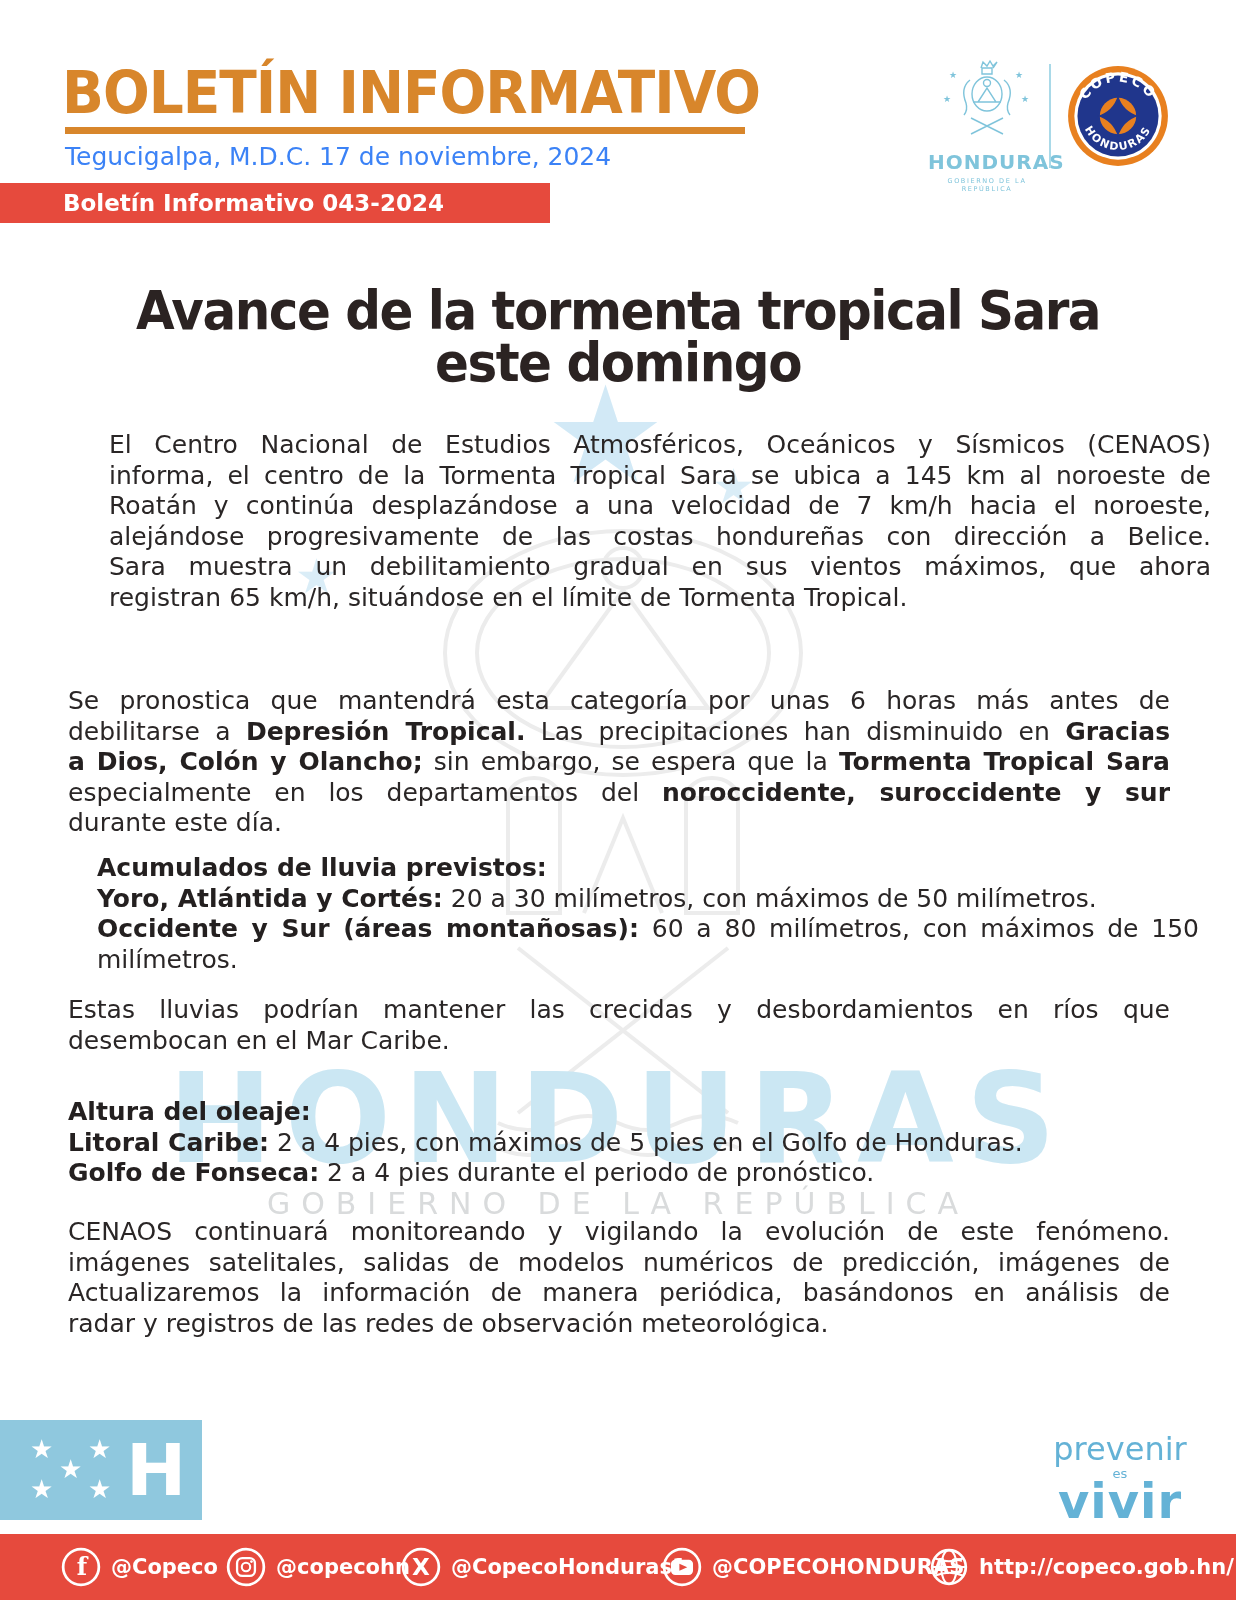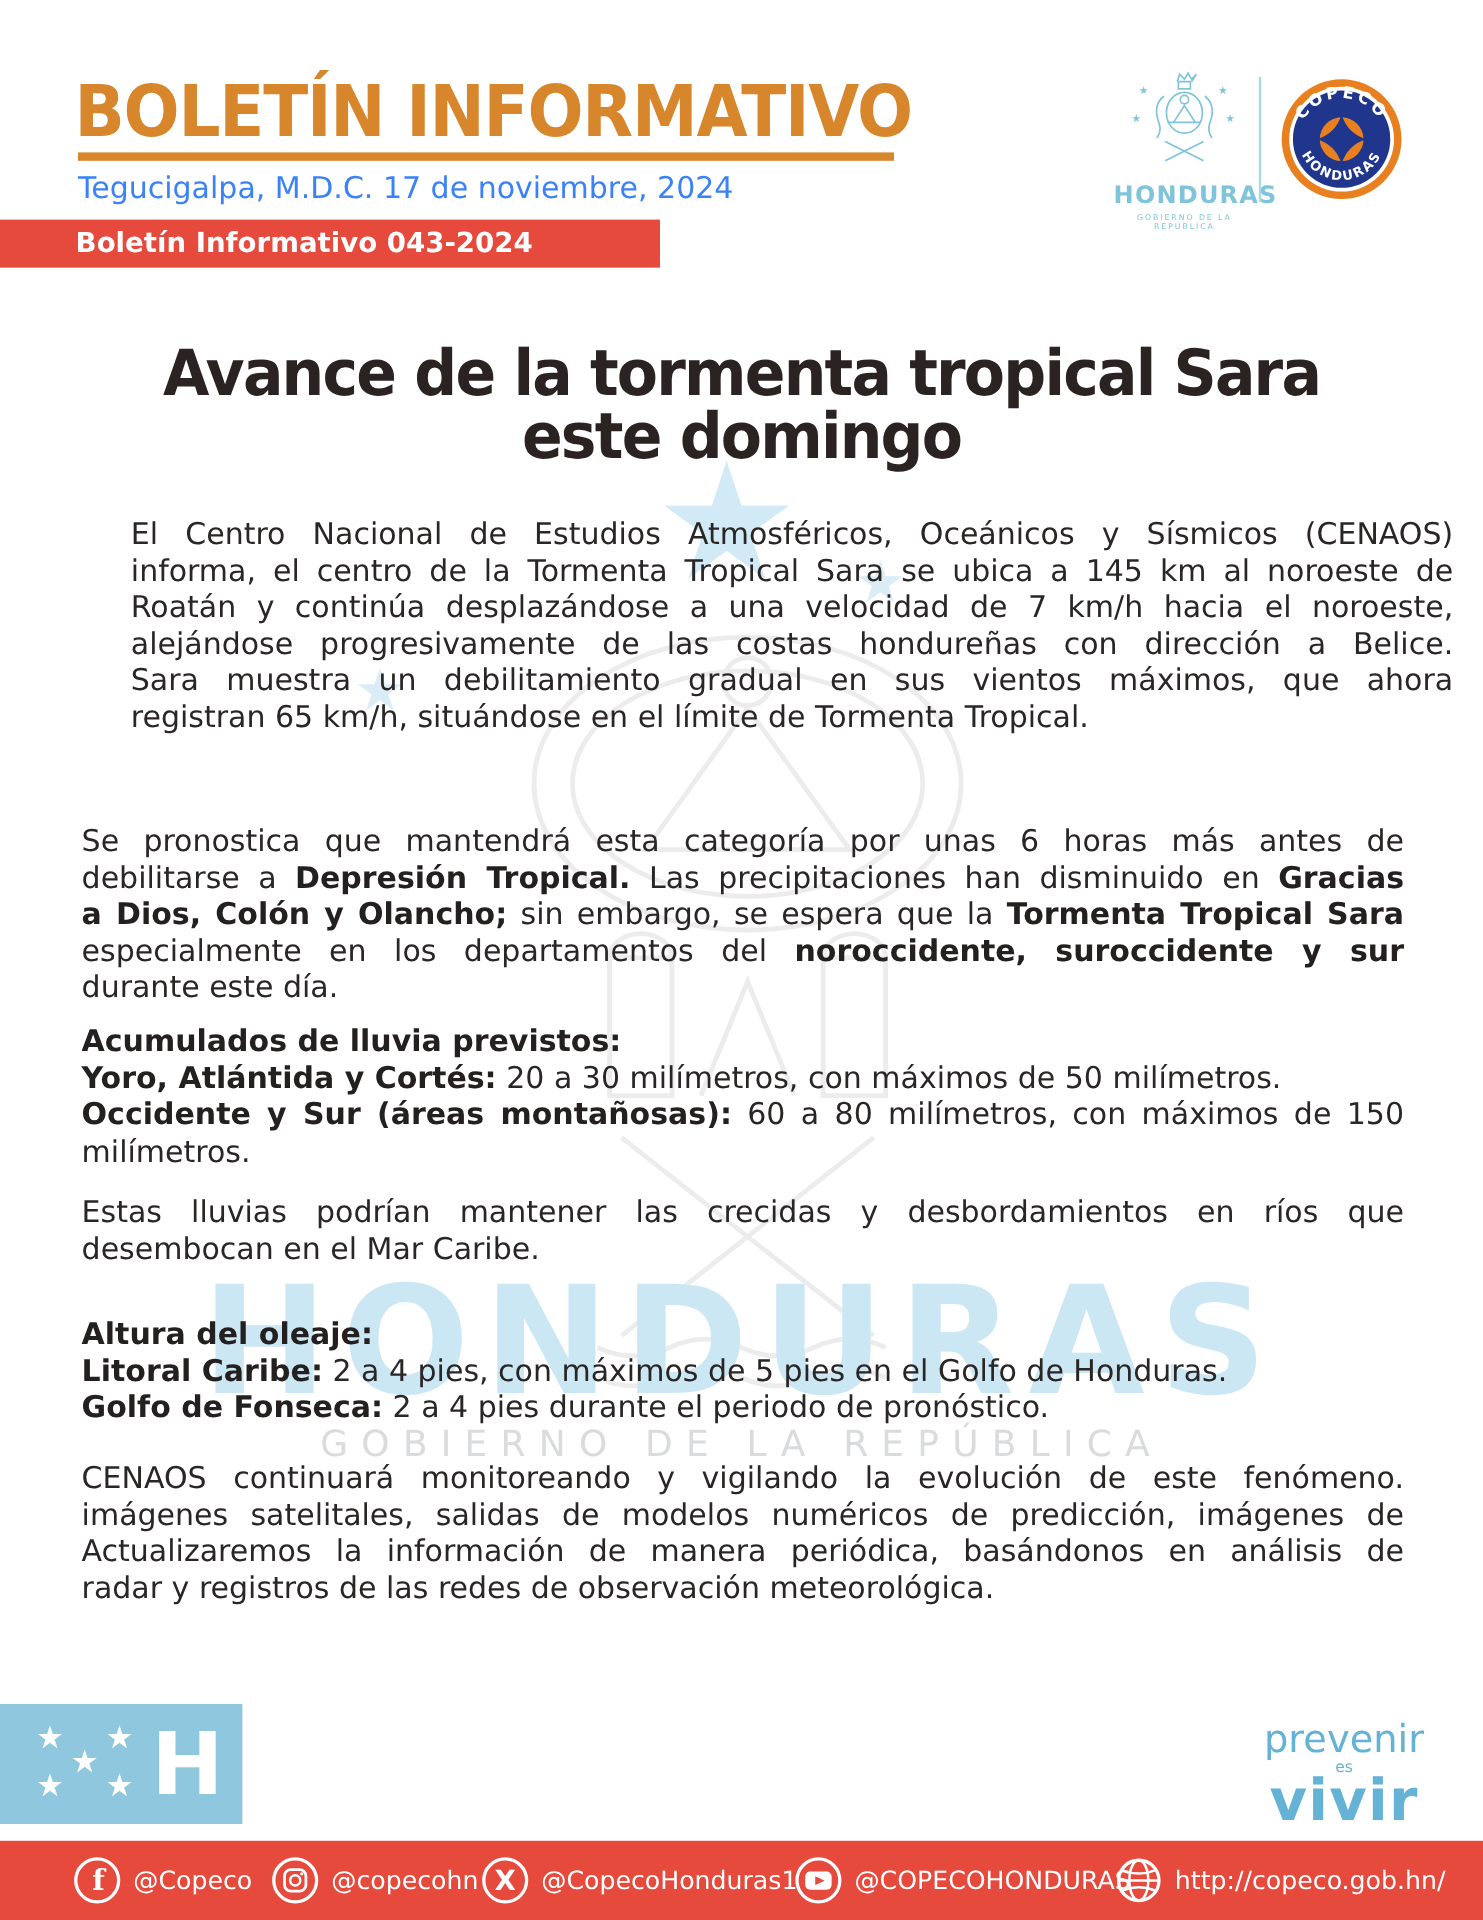--- a/index.html
+++ b/index.html
@@ -65,21 +65,21 @@
     color:#ffffff; font-size:72px; font-weight:bold; }
 
   .slogan{ left:1040px; top:1430px; width:160px; text-align:center; color:#64B2D6; }
   .slogan-1{ font-size:32px; letter-spacing:0px; }
   .slogan-2{ font-size:13px; margin-top:-2px; }
   .slogan-3{ font-size:48px; font-weight:bold; margin-top:-8px; letter-spacing:1px;}
 
   
   .footer-bar{ left:0; top:1534px; width:1236px; height:66px; background:#E64A3D; }
   .social-item{ position:absolute; top:0; height:66px; display:flex; align-items:center; gap:9px; }
-  .social-item .handle{ color:#ffffff; font-size:21px; font-weight:400; white-space:nowrap; }
+  .social-item .handle{ color:#ffffff; font-size:21px; font-weight:700; white-space:nowrap; }
   .si-1{left:60px;} .si-2{left:225px;} .si-3{left:400px;} .si-4{left:661px;} .si-5{left:928px;}
 </style>
 </head>
 <body>
 
 <div id="canvas">
 
   <div class="abs wm wm-star z0" style="left:545px; top:368px; font-size:135px;">★</div>
   <div class="abs wm wm-star z0" style="left:712px; top:462px; font-size:48px; opacity:.6;">★</div>
   <div class="abs wm wm-star z0" style="left:295px; top:552px; font-size:48px; opacity:.6;">★</div>
@@ -160,21 +160,21 @@
       <div class="tline just"><span>Sara muestra un debilitamiento gradual en sus vientos máximos, que ahora</span></div>
       <div class="tline"><span>registran 65 km/h, situándose en el límite de Tormenta Tropical.</span></div>
     </div>
   <div class="abs textblock z2" style="top:642px;margin-top:44px;">
       <div class="tline just"><span>Se pronostica que mantendrá esta categoría por unas 6 horas más antes de</span></div>
       <div class="tline just"><span>debilitarse a </span><b>Depresión Tropical.</b><span> Las precipitaciones han disminuido en </span><b>Gracias</b></div>
       <div class="tline just"><b>a Dios, Colón y Olancho;</b><span> sin embargo, se espera que la </span><b>Tormenta Tropical Sara</b></div>
       <div class="tline just"><span>especialmente en los departamentos del </span><b>noroccidente, suroccidente y sur</b></div>
       <div class="tline"><span>durante este día.</span></div>
     </div>
-  <div class="abs textblock z2" style="top:853px;">
+  <div class="abs textblock z2" style="top:853px;margin-left:29px;">
       <div class="tline"><b>Acumulados de lluvia previstos:</b></div>
       <div class="tline"><b>Yoro, Atlántida y Cortés:</b><span> 20 a 30 milímetros, con máximos de 50 milímetros.</span></div>
       <div class="tline just"><b>Occidente y Sur (áreas montañosas):</b><span> 60 a 80 milímetros, con máximos de 150</span></div>
       <div class="tline"><span>milímetros.</span></div>
     </div>
   <div class="abs textblock z2" style="top:995px;">
       <div class="tline just"><span>Estas lluvias podrían mantener las crecidas y desbordamientos en ríos que</span></div>
       <div class="tline"><span>desembocan en el Mar Caribe.</span></div>
     </div>
   <div class="abs textblock z2" style="top:1097px;">

